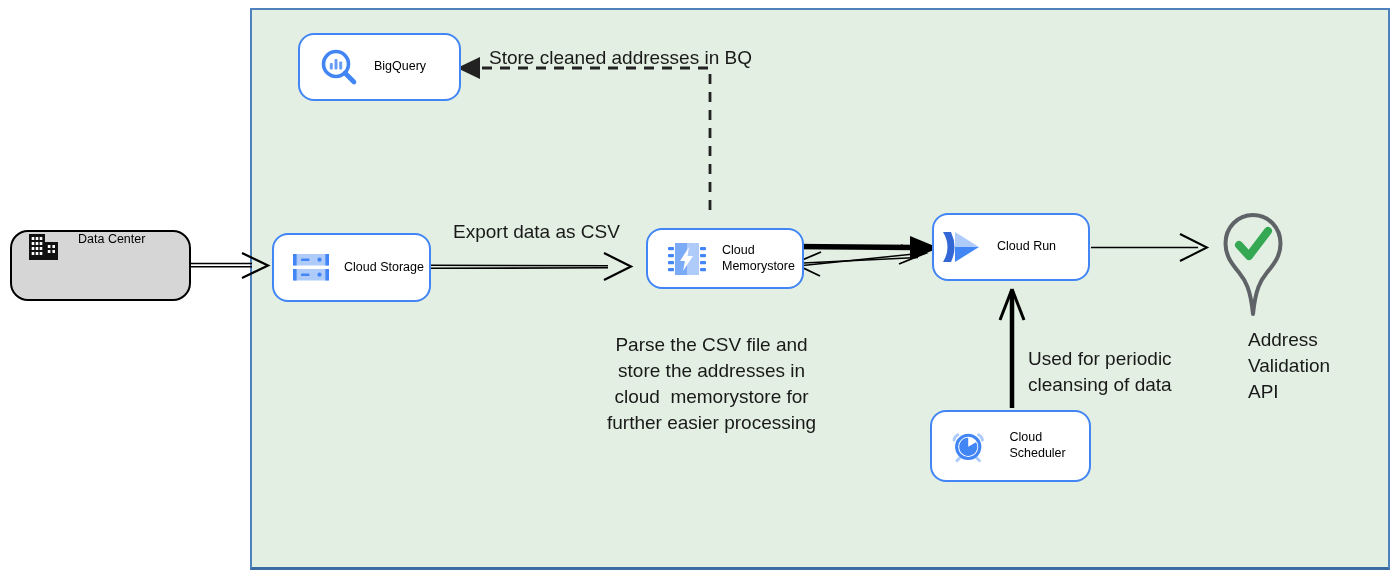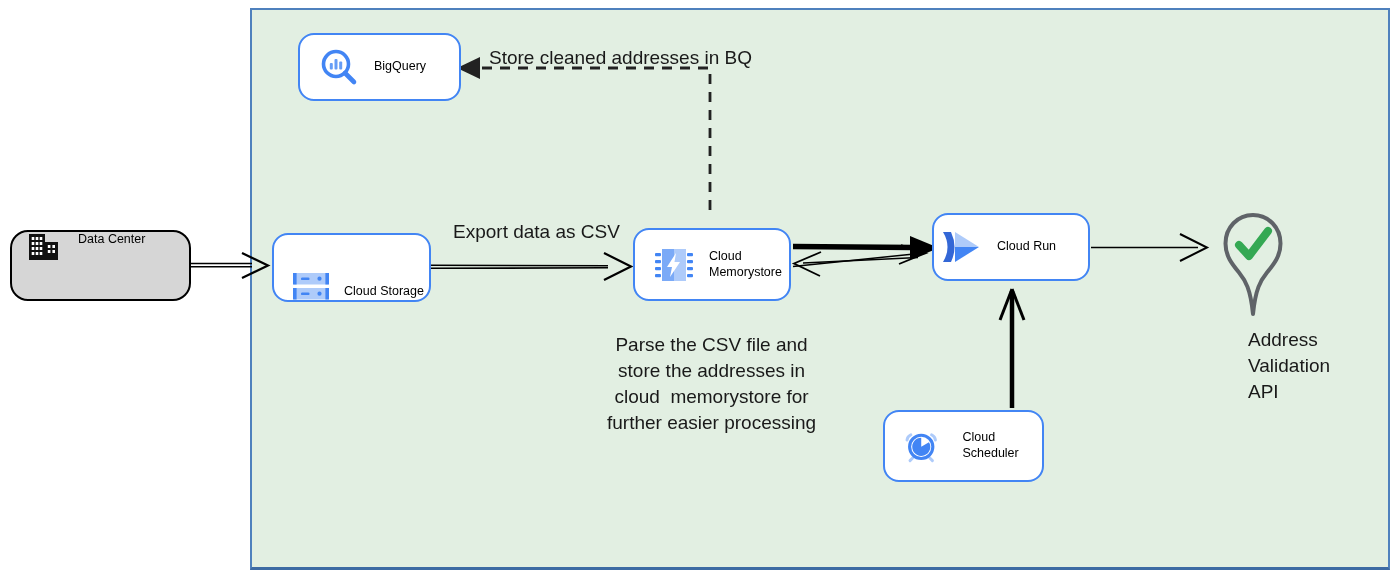--- a/index.html
+++ b/index.html
@@ -114,41 +114,41 @@
       <g fill="#669df6">
         <rect x="10.8" y="16" width="3" height="6.5" rx="1"></rect>
         <rect x="15.5" y="12" width="3" height="10.5" rx="1"></rect>
         <rect x="20.2" y="14.5" width="3" height="8" rx="1"></rect>
       </g>
       <line x1="26" y1="26" x2="35" y2="35" stroke="#4285f4" stroke-width="4.6" stroke-linecap="round"></line>
     </svg>
     <span class="label">BigQuery</span>
   </div>
 
-  <div class="node" style="left:272px;top:233px;width:159px;height:69px;align-items:flex-end;">
+  <div class="node" style="left:272px;top:233px;width:159px;height:69px;">
     <svg width="36" height="27" viewBox="0 0 36 27">
       <g>
         <rect x="0" y="0" width="36" height="11.5" rx="1.5" fill="#aecbfa"></rect>
         <rect x="0" y="0" width="3.6" height="11.5" fill="#4285f4"></rect>
         <rect x="32.4" y="0" width="3.6" height="11.5" fill="#4285f4"></rect>
         <rect x="8" y="4.4" width="8.5" height="2.7" rx="1.2" fill="#4285f4"></rect>
         <circle cx="26.5" cy="5.7" r="2.1" fill="#4285f4"></circle>
       </g>
       <g transform="translate(0,15)">
         <rect x="0" y="0" width="36" height="11.5" rx="1.5" fill="#aecbfa"></rect>
         <rect x="0" y="0" width="3.6" height="11.5" fill="#4285f4"></rect>
         <rect x="32.4" y="0" width="3.6" height="11.5" fill="#4285f4"></rect>
         <rect x="8" y="4.4" width="8.5" height="2.7" rx="1.2" fill="#4285f4"></rect>
         <circle cx="26.5" cy="5.7" r="2.1" fill="#4285f4"></circle>
       </g>
     </svg>
     <span class="label">Cloud Storage</span>
   </div>
 
-  <div class="node" style="left:633px;top:228px;width:158px;height:73px;">
+  <div class="node" style="left:646px;top:228px;width:158px;height:61px;">
     <svg width="40" height="38" viewBox="0 0 40 38">
       <g fill="#4285f4">
         <rect x="1" y="7" width="6" height="3.2" rx="1"></rect>
           <rect x="1" y="14" width="6" height="3.2" rx="1"></rect>
         <rect x="1" y="21" width="6" height="3.2" rx="1"></rect>
           <rect x="1" y="28" width="6" height="3.2" rx="1"></rect>
         <rect x="33" y="7" width="6" height="3.2" rx="1"></rect>
           <rect x="33" y="14" width="6" height="3.2" rx="1"></rect>
         <rect x="33" y="21" width="6" height="3.2" rx="1"></rect>
           <rect x="33" y="28" width="6" height="3.2" rx="1"></rect>
@@ -163,21 +163,21 @@
 
   <div class="node" style="left:932px;top:213px;width:158px;height:68px;padding-left:6px;">
     <svg width="42" height="32" viewBox="0 0 42 32">
       <path d="M3 1 L11 1 Q18 16 11 31 L3 31 Q12 16 3 1 Z" fill="#3367d6"></path>
       <polygon points="15,1 39,16 15,16" fill="#aecbfa"></polygon>
       <polygon points="15,16 39,16 15,31" fill="#4285f4"></polygon>
     </svg>
     <span class="label">Cloud Run</span>
   </div>
 
-  <div class="node" style="left:883px;top:410px;width:161px;height:72px;gap:24px;">
+  <div class="node" style="left:930px;top:410px;width:161px;height:72px;gap:24px;">
     <svg width="40" height="40" viewBox="0 0 40 40">
       <g stroke="#aecbfa" stroke-width="3.4" stroke-linecap="round" fill="none">
         <path d="M8 7 Q4 9 3.5 13"></path>
         <path d="M32 7 Q36 9 36.5 13"></path>
         <path d="M10 34 L7 37"></path>
         <path d="M30 34 L33 37"></path>
       </g>
       <circle cx="20" cy="21" r="13.5" fill="#fff" stroke="#4285f4" stroke-width="3.6"></circle>
       <path d="M20 21 L20 10.5 A10.5 10.5 0 1 0 29 15.5 Z" fill="#4285f4"></path>
     </svg>
@@ -190,16 +190,18 @@
       <path d="M19 35 L29 46 L48 21" fill="none" stroke="#34a853" stroke-width="8" stroke-linecap="round" stroke-linejoin="round"></path>
     </svg>
   </div>
 
   <div class="ann" style="left:489px;top:33px;margin-top:12px;">Store cleaned addresses in BQ</div>
   <div class="ann" style="left:453px;top:219px;">Export data as CSV</div>
   <div class="ann" style="left:607px;top:332px;text-align:center;">Parse the CSV file and
 store the addresses in
 cloud  memorystore for
 further easier processing</div>
+  <div class="ann" style="left:1028px;top:346px;">Used for periodic
+cleansing of data</div>
   <div class="ann" style="left:1240px;top:327px;margin-left:8px;">Address Validation
 API</div>
 
 </div>
 
 </body></html>

